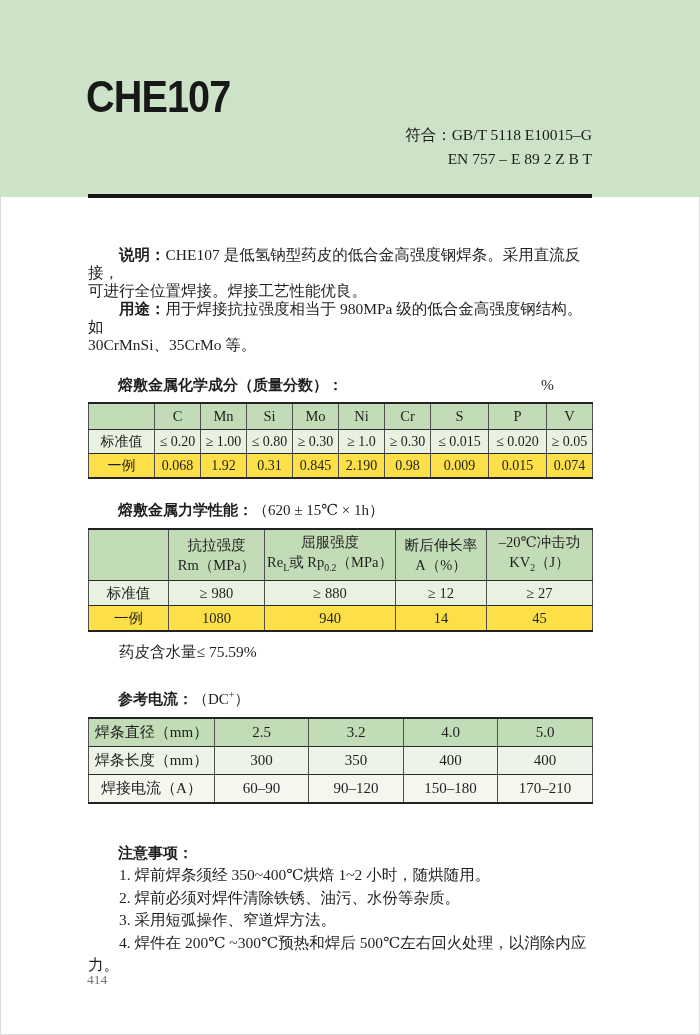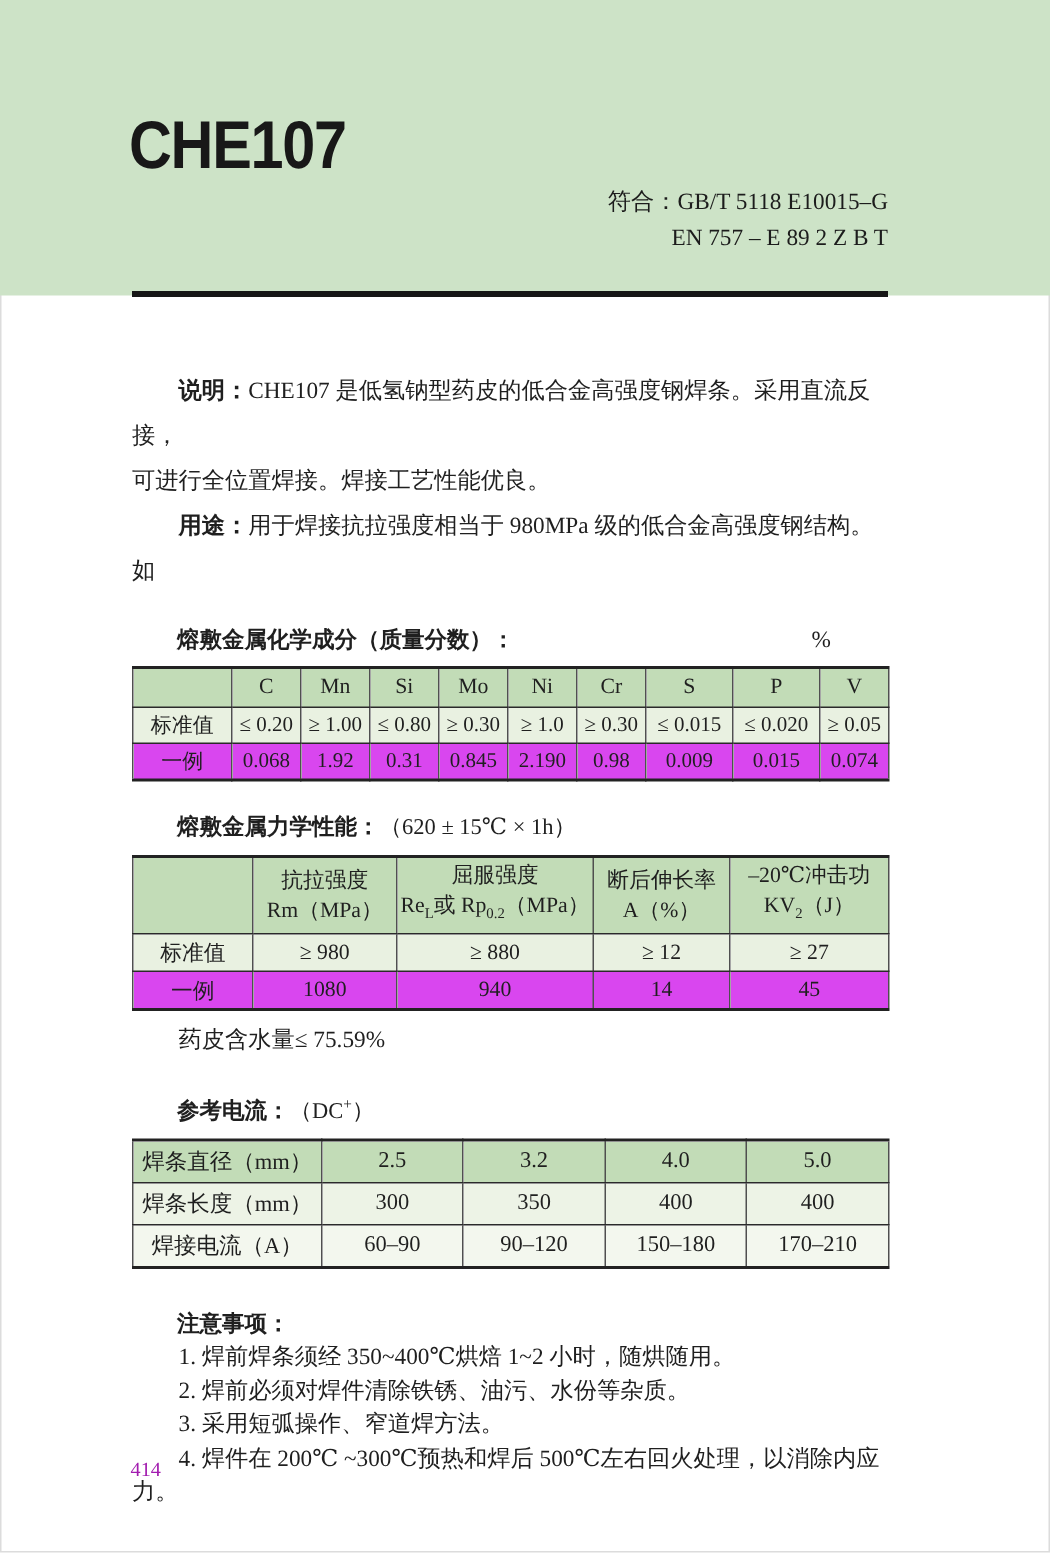--- a/index.html
+++ b/index.html
@@ -14,56 +14,56 @@
     font-family:"Liberation Sans","DejaVu Sans",sans-serif;font-weight:bold;
     font-size:45px;line-height:1;color:#181818;letter-spacing:-1px;
     transform:scaleX(0.88);transform-origin:left center;
   }
   .compliance{
     position:absolute;top:123px;left:88px;width:504px;text-align:right;
     font-size:15.5px;line-height:24px;color:#1c1c1c;
   }
   .rule{position:absolute;left:88px;top:194px;width:504px;height:4px;background:#161616;}
   .content{position:absolute;left:88px;top:246px;width:504px;}
-  .intro-p{margin:0;font-size:15.5px;line-height:30px;}
+  .intro-p{margin:0;font-size:15.5px;line-height:18px;}
   .line{display:block;}
   .l1{text-indent:2em;}
   .cnb{font-family:"Liberation Sans","DejaVu Sans",sans-serif;font-weight:bold;}
   .sec-head{display:flex;justify-content:space-between;align-items:flex-end;
     font-size:15px;line-height:20px;margin:0;}
   .sec-head .head-label{padding-left:2em;font-family:Liberation Serif, serif;}
   .chem-head{margin-top:21px;margin-bottom:7px;}
   .unit{padding-right:38px;font-size:15.5px;}
   table{border-collapse:collapse;table-layout:fixed;width:504px;text-align:center;
     border-top:2.5px solid #222;border-bottom:2.5px solid #222;}
   td{border:1px solid #4f4f4f;border-top:1.6px solid #2a2a2a;border-bottom:1.6px solid #2a2a2a;
     padding:1px 2px;overflow:hidden;}
   .chem-table{font-size:14px;}
   .chem-table td{height:21px;}
   .chem-table .th-row td{height:23px;background:#c2dcb7;font-size:14.5px;}
   .row-std td{background:#e9f1e1;}
-  .row-ex td{background:#d946ef;}
+  .row-ex td{background:#fde047;}
   .mech-head{margin-top:20px;margin-bottom:7px;}
   .mech-table{font-size:14.5px;}
   .mech-table .th-row td{background:#c2dcb7;height:46px;line-height:20px;padding:2px 1px;}
   .mech-table td{height:22px;}
   sub{font-size:0.68em;}
   sup{font-size:0.68em;}
   .plain-lines{margin-top:9px;font-size:15.5px;line-height:22.5px;}
   .plain-lines .line{text-indent:2em;}
   .cur-head{margin-top:21px;margin-bottom:8px;justify-content:flex-start;}
   .cur-table{font-size:15px;}
   .cur-table td{height:25px;}
   .cur-table .row-hd td{background:#c2dcb7;}
   .cur-table .row-2 td{background:#edf3e6;}
   .cur-table .row-3 td{background:#f3f7ee;}
-  .notes{margin-top:26px;font-size:15.5px;line-height:22.5px;}
+  .notes{margin-top:38px;font-size:15.5px;line-height:22.5px;}
   .notes-title{padding-left:2em;font-size:15px;}
   .notes .item{display:block;text-indent:2em;}
-  .page-num{position:absolute;left:87px;top:972px;font-size:13.5px;color:#a21caf;}
+  .page-num{position:absolute;left:87px;top:972px;font-size:13.5px;color:#737373;}
 </style>
 </head>
 <body>
 
 <div class="band">
   <h1 class="che-title">CHE107</h1>
   <div class="compliance">
     <div>符合：GB/T 5118 E10015–G</div>
     <div>EN 757 – E 89 2 Z B T</div>
   </div>
@@ -71,20 +71,21 @@
 <div class="rule"></div>
 
 <div class="content">
 
   <p class="intro-p">
     <span class="line l1"><b class="cnb">说明：</b><span>CHE107 是低氢钠型药皮的低合金高强度钢焊条。采用直流反接，</span></span>
     <span class="line">可进行全位置焊接。焊接工艺性能优良。</span>
   </p>
   <p class="intro-p">
     <span class="line l1"><b class="cnb">用途：</b><span>用于焊接抗拉强度相当于 980MPa 级的低合金高强度钢结构。如</span></span>
+    <span class="line">30CrMnSi、35CrMo 等。</span>
   </p>
 
   <div class="sec-head chem-head">
     <span class="head-label cnb">熔敷金属化学成分（质量分数）：</span>
     <span class="unit">%</span>
   </div>
   <table class="chem-table">
     <colgroup>
       <col style="width:66px">
         <col style="width:46px">

